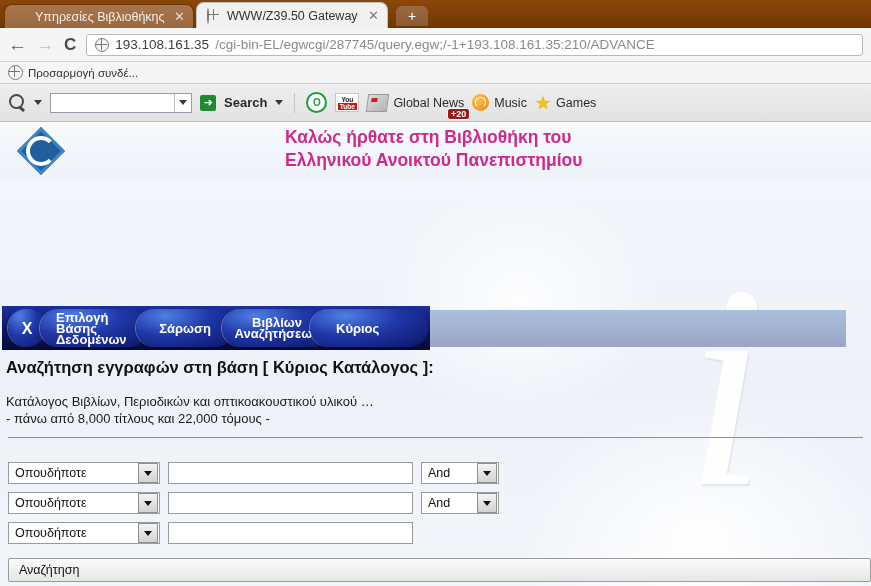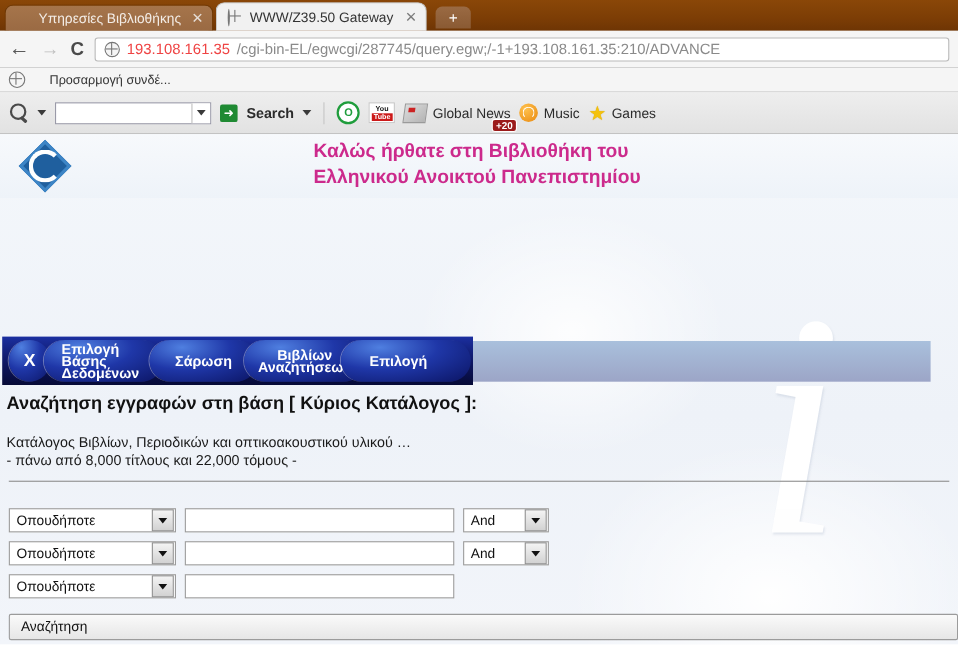--- a/index.html
+++ b/index.html
@@ -65,29 +65,29 @@
   }
   .navbtn{font-size:19px;color:#5a5a5a;line-height:1;}
   .navbtn.dim{color:#bdbdbd;font-size:17px;}
   .navbtn.reload{font-size:17px;color:#4a4a4a;font-weight:bold;}
   .omnibox{
     flex:1;height:22px;background:#fff;border:1px solid #b9b9b9;border-radius:3px;
     display:flex;align-items:center;gap:6px;padding:0 8px;box-sizing:border-box;
     font-size:13.5px;
   }
   .omnibox .fav-globe{width:12px;height:12px;flex:0 0 12px;}
-  .url-host{color:#ef4444;}
+  .url-host{color:#404040;}
   .url-path{color:#8a8a8a;}
 
   .bookmarks{
     position:absolute;left:0;top:62px;width:871px;height:22px;
     background:#f5f5f5;border-bottom:1px solid #cfcfcf;
     display:flex;align-items:center;padding:0 8px;gap:6px;box-sizing:border-box;
   }
-  .bookmarks .bm{display:flex;align-items:center;gap:22px;font-size:11.5px;color:#333;}
+  .bookmarks .bm{display:flex;align-items:center;gap:5px;font-size:11.5px;color:#333;}
 
   .toolbar2{
     position:absolute;left:0;top:84px;width:871px;height:38px;
     background:linear-gradient(180deg,#eeeeee 0%,#e2e2e2 100%);
     border-bottom:1px solid #bdbdbd;
     display:flex;align-items:center;padding:0 8px;gap:8px;box-sizing:border-box;
   }
   .mag{position:relative;width:18px;height:18px;}
   .mag:before{content:"";position:absolute;left:1px;top:0;width:11px;height:11px;border:2.4px solid #4a4a4a;border-radius:50%;}
   .mag:after{content:"";position:absolute;left:11px;top:11px;width:7px;height:2.8px;background:#4a4a4a;transform:rotate(42deg);transform-origin:left center;border-radius:1px;}
@@ -307,21 +307,21 @@
       </div>
     </div>
 
     <div class="navwrap">
       <div class="rightbg"></div>
       <div class="leftbg"></div>
       <div class="pill x">X</div>
       <div class="pill p1">Επιλογή Βάσης Δεδομένων</div>
       <div class="pill p2">Σάρωση</div>
       <div class="pill p3">Βιβλίων Αναζητήσεων</div>
-      <div class="pill p4">Επιλογή</div>
+      <div class="pill p4">Κύριος</div>
     </div>
 
     <div class="content">
       <div class="h1">Αναζήτηση εγγραφών στη βάση [  Κύριος Κατάλογος  ]:</div>
       <div class="desc">
         <span>Κατάλογος Βιβλίων, Περιοδικών και οπτικοακουστικού υλικού …</span><br>
         <span class="it">- πάνω από 8,000 τίτλους και 22,000 τόμους -</span><br>
       </div>
       <div class="rule"></div>
     </div>

